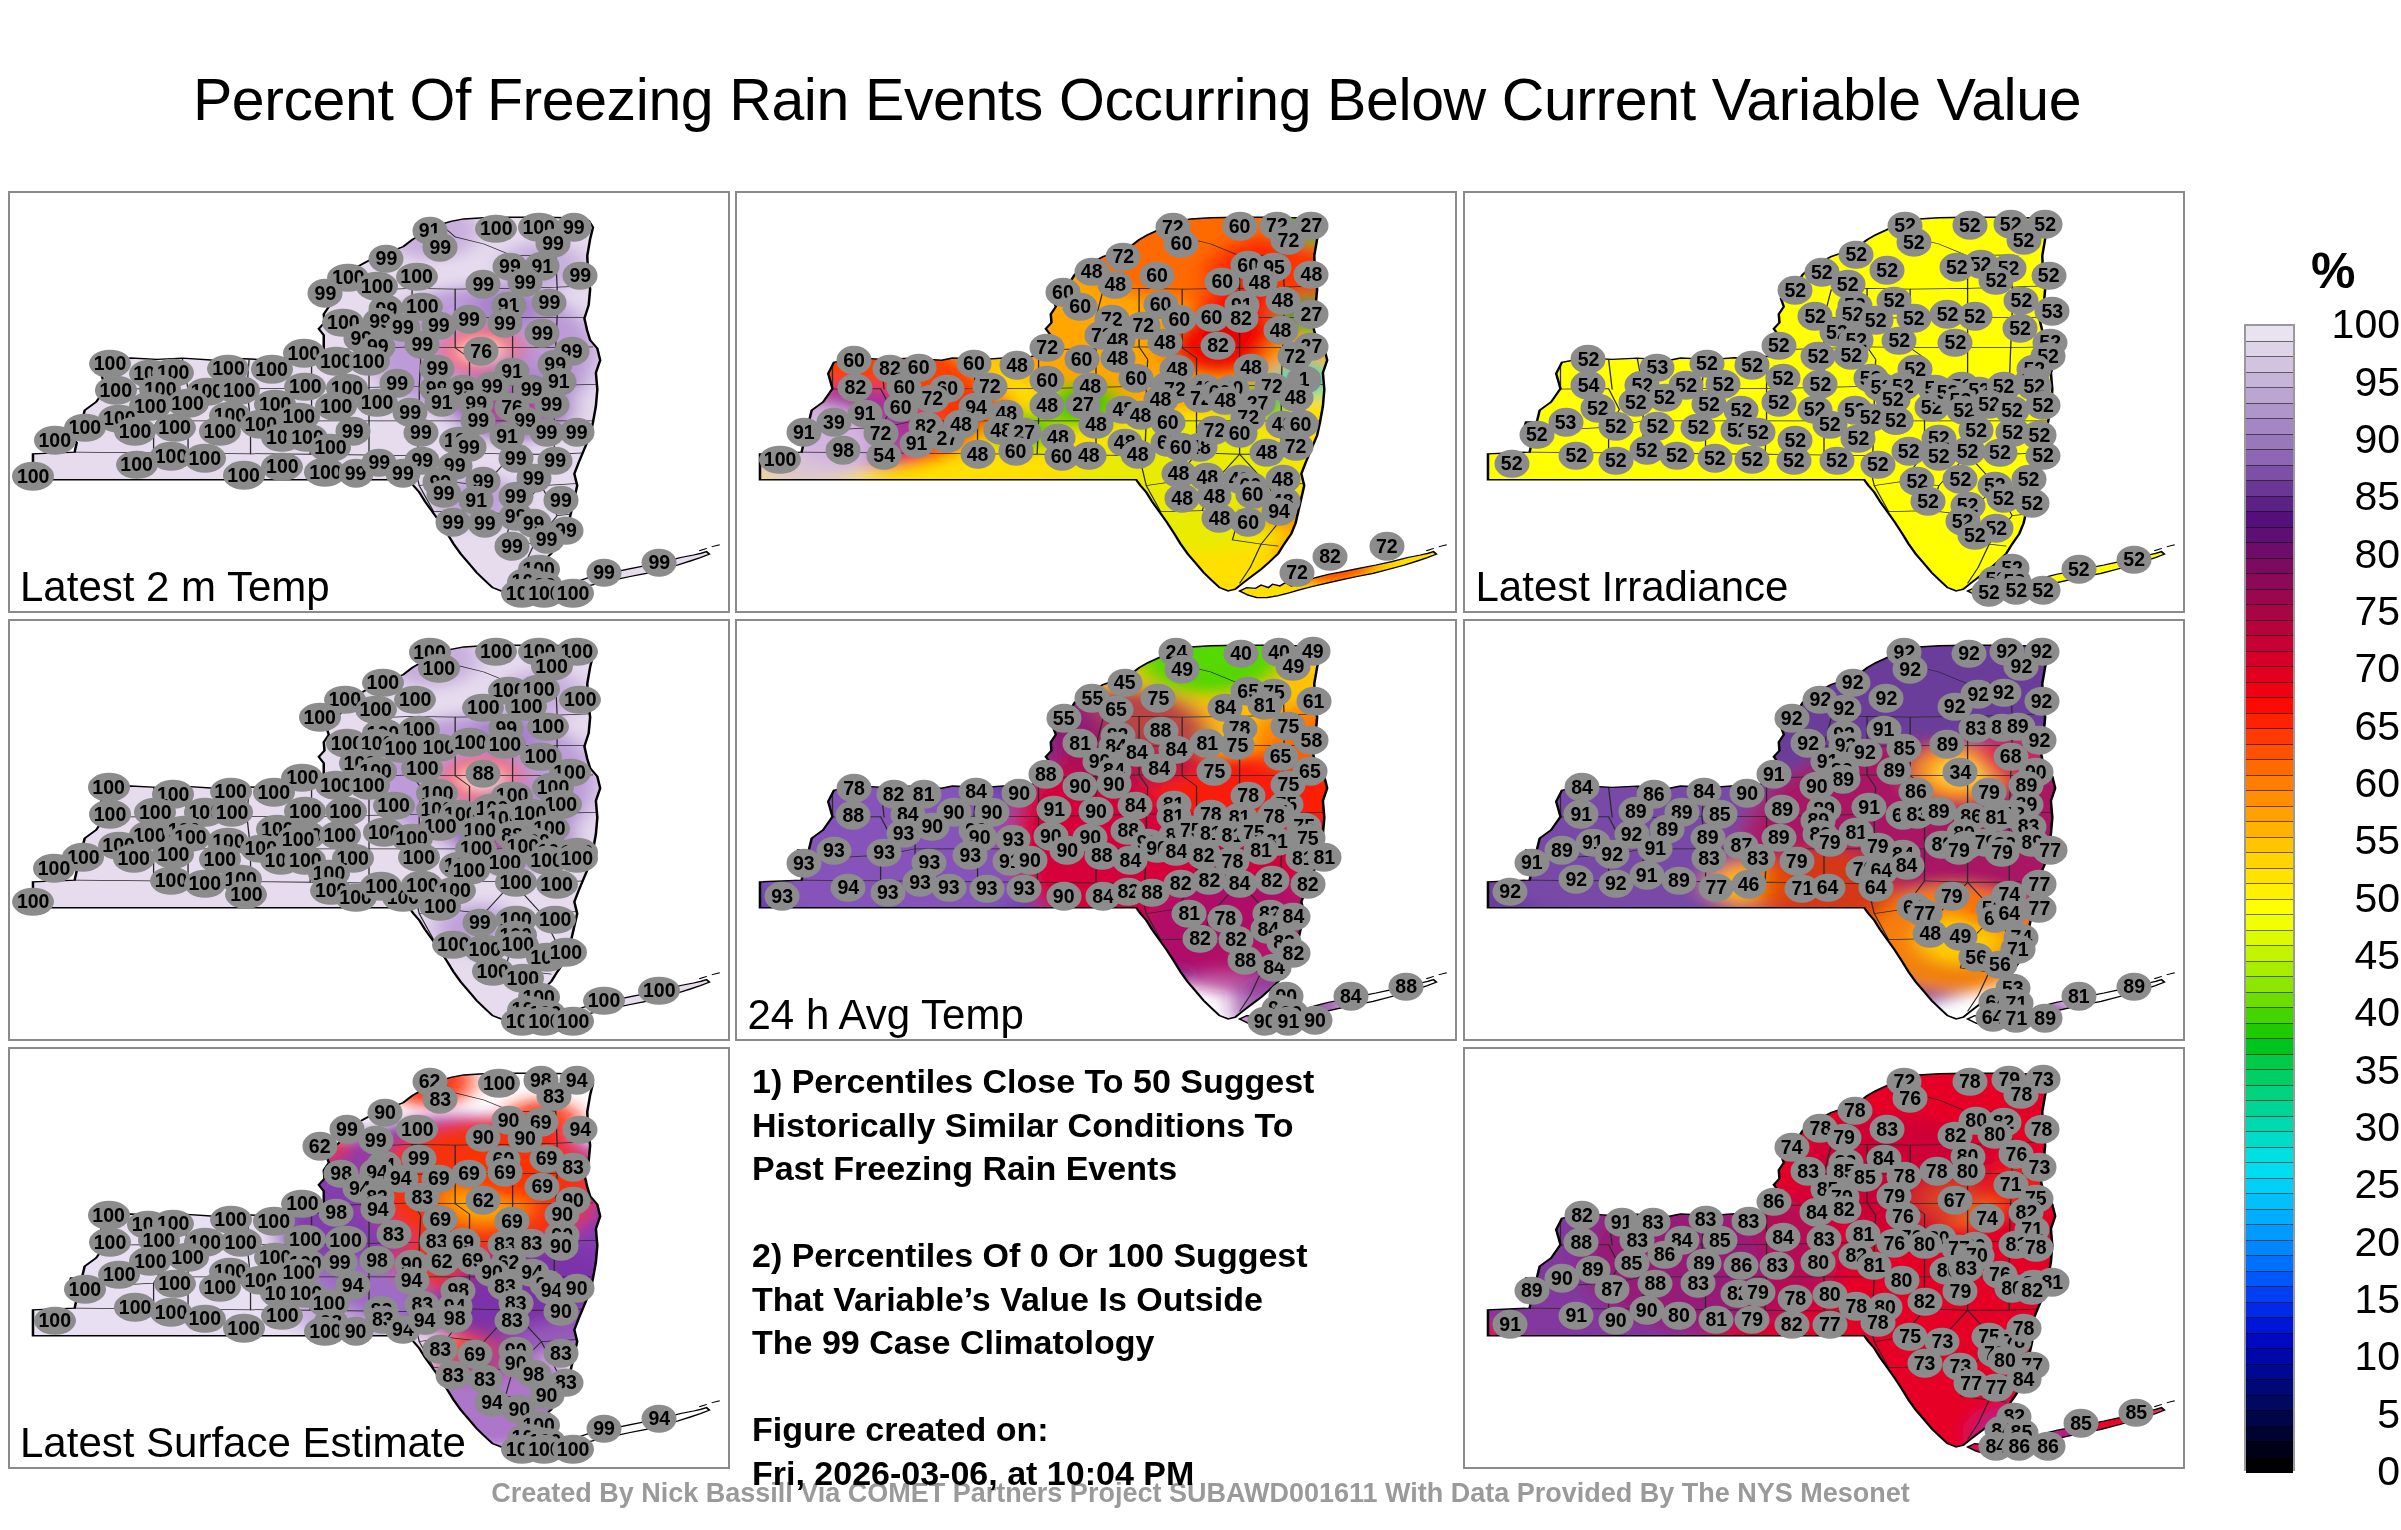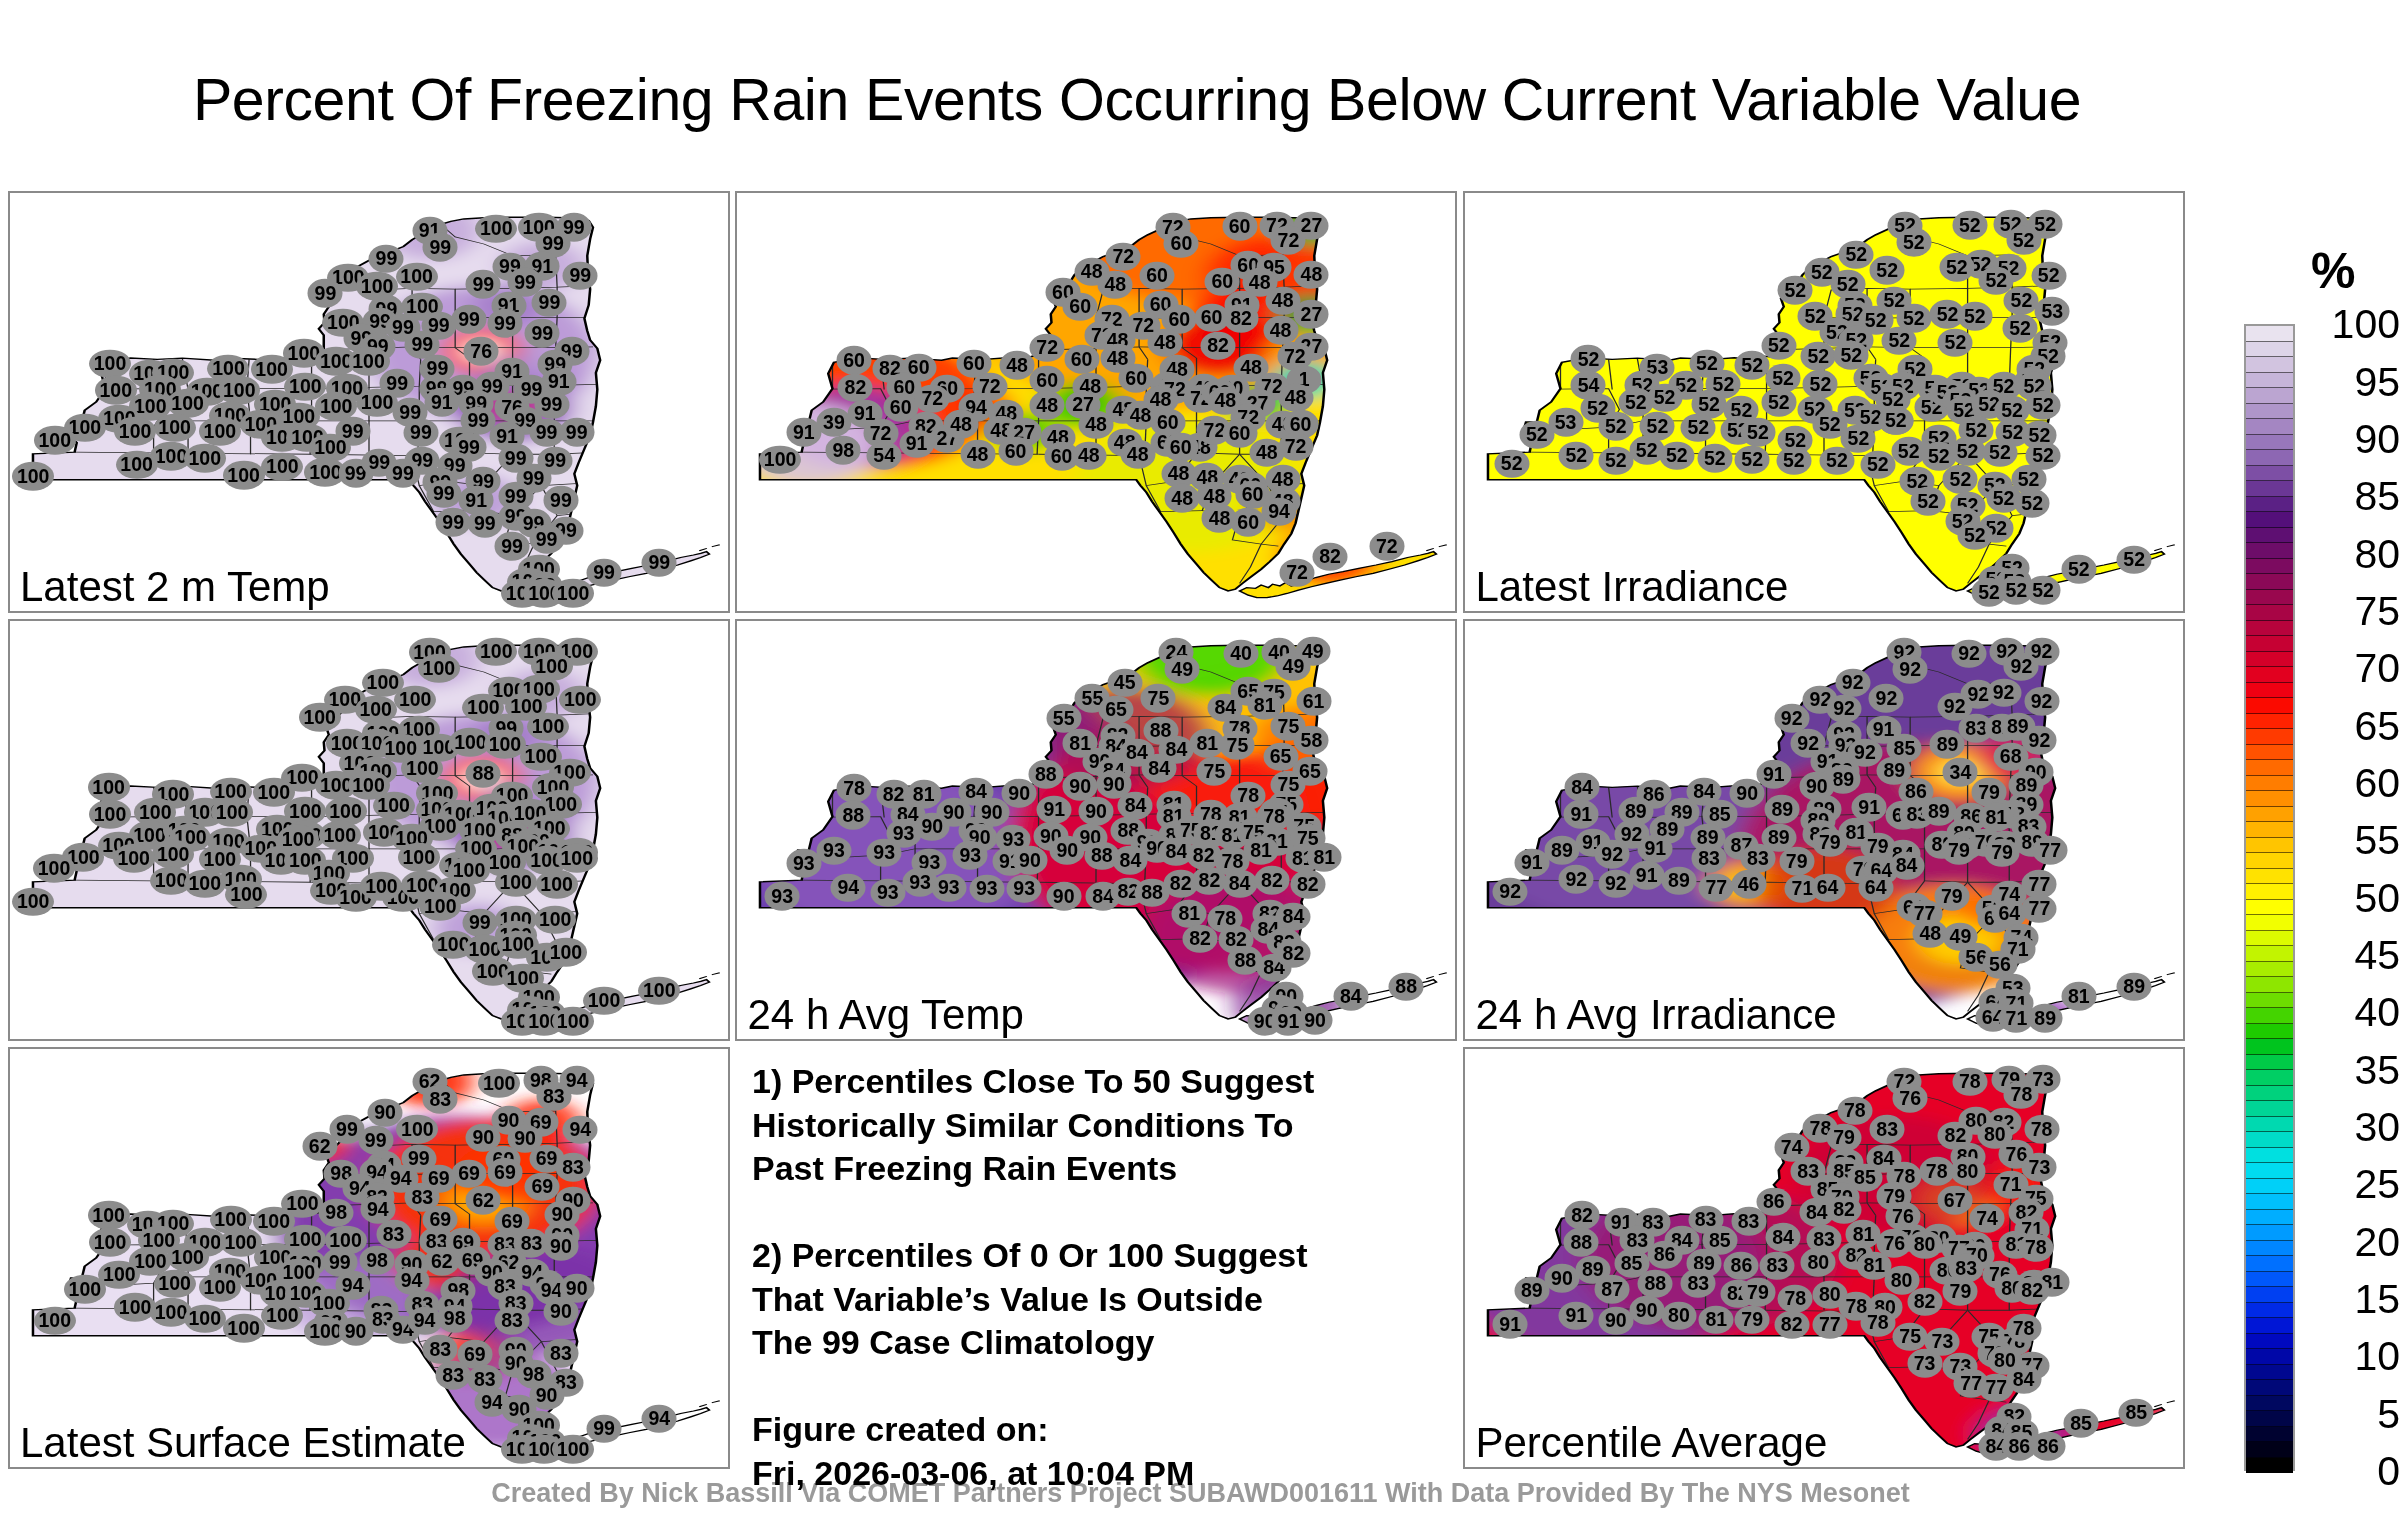--- a/index.html
+++ b/index.html
@@ -1319,21 +1319,20 @@
       <div class="stn" style="left: 71.2%; top: 80.5%;">56</div>
       <div class="stn" style="left: 74.5%; top: 82.2%;">56</div>
       <div class="stn" style="left: 76.3%; top: 87.8%;">53</div>
       <div class="stn" style="left: 74%; top: 91.2%;">64</div>
       <div class="stn" style="left: 76.8%; top: 91.5%;">71</div>
       <div class="stn" style="left: 73.5%; top: 94.8%;">64</div>
       <div class="stn" style="left: 76.8%; top: 95%;">71</div>
       <div class="stn" style="left: 80.8%; top: 95%;">89</div>
       <div class="stn" style="left: 85.5%; top: 89.8%;">81</div>
       <div class="stn" style="left: 93.2%; top: 87.5%;">89</div>
-      <div class="panel-label">24 h Avg Irradiance</div>
     </div>
     <div class="panel" style="left: 7.5px; top: 1047px; width: 722px; height: 422px;">
       <div class="mapwrap">
         <svg class="map" viewBox="0 0 1 1" preserveAspectRatio="none">
           <defs>
             <clipPath id="clip_g_latest-surface-estimate">
               <path d="M0.032,0.686 L0.032,0.624 L0.090,0.620 L0.093,0.597 L0.080,0.575 L0.085,0.548 L0.100,0.548 L0.104,0.520 L0.120,0.500 L0.133,0.468 L0.127,0.432 L0.135,0.405 L0.168,0.395 L0.205,0.398 L0.240,0.395 L0.285,0.400 L0.300,0.395 L0.345,0.398 L0.375,0.394 L0.398,0.398 L0.412,0.390 L0.430,0.392 L0.437,0.375 L0.437,0.340 L0.430,0.325 L0.438,0.310 L0.437,0.290 L0.444,0.272 L0.440,0.252 L0.450,0.238 L0.462,0.218 L0.470,0.196 L0.480,0.180 L0.495,0.166 L0.510,0.152 L0.530,0.140 L0.548,0.128 L0.560,0.112 L0.572,0.100 L0.590,0.086 L0.600,0.075 L0.614,0.068 L0.632,0.062 L0.660,0.059 L0.700,0.058 L0.745,0.058 L0.790,0.060 L0.806,0.066 L0.812,0.082 L0.808,0.110 L0.804,0.150 L0.805,0.190 L0.808,0.230 L0.806,0.268 L0.800,0.300 L0.804,0.330 L0.808,0.352 L0.818,0.372 L0.822,0.400 L0.816,0.430 L0.818,0.470 L0.816,0.510 L0.812,0.548 L0.808,0.580 L0.800,0.612 L0.792,0.645 L0.786,0.672 L0.790,0.700 L0.786,0.730 L0.782,0.760 L0.778,0.790 L0.772,0.815 L0.762,0.840 L0.754,0.862 L0.742,0.882 L0.730,0.900 L0.716,0.918 L0.704,0.934 L0.694,0.948 L0.684,0.952 L0.672,0.944 L0.662,0.928 L0.650,0.908 L0.640,0.888 L0.628,0.864 L0.618,0.840 L0.608,0.812 L0.598,0.786 L0.588,0.762 L0.578,0.738 L0.570,0.716 L0.562,0.700 L0.556,0.686 Z"></path>
               <path d="M0.700,0.952 L0.710,0.944 L0.722,0.946 L0.730,0.938 L0.740,0.944 L0.746,0.936 L0.756,0.940 L0.764,0.932 L0.772,0.940 L0.782,0.936 L0.792,0.928 L0.806,0.920 L0.824,0.912 L0.844,0.906 L0.866,0.898 L0.890,0.890 L0.912,0.882 L0.934,0.872 L0.952,0.866 L0.962,0.862 L0.970,0.858 L0.974,0.864 L0.962,0.872 L0.948,0.880 L0.930,0.890 L0.908,0.900 L0.886,0.910 L0.862,0.918 L0.840,0.926 L0.820,0.934 L0.800,0.942 L0.782,0.950 L0.766,0.958 L0.752,0.964 L0.738,0.968 L0.724,0.968 L0.712,0.962 Z"></path>
             </clipPath>
             <filter id="blur_g_latest-surface-estimate" x="-30%" y="-30%" width="160%" height="160%">
@@ -1750,21 +1749,20 @@
       <div class="stn" style="left: 74%; top: 81%;">77</div>
       <div class="stn" style="left: 77.8%; top: 79%;">84</div>
       <div class="stn" style="left: 76.5%; top: 88%;">82</div>
       <div class="stn" style="left: 74.8%; top: 91.2%;">84</div>
       <div class="stn" style="left: 77.5%; top: 91.8%;">85</div>
       <div class="stn" style="left: 74%; top: 95%;">84</div>
       <div class="stn" style="left: 77.2%; top: 95%;">86</div>
       <div class="stn" style="left: 81.2%; top: 95%;">86</div>
       <div class="stn" style="left: 85.8%; top: 89.5%;">85</div>
       <div class="stn" style="left: 93.5%; top: 87%;">85</div>
-      <div class="panel-label">Percentile Average</div>
     </div>
   </div>
 
 <div id="notes" style="left: 752px; top: 1060px; width: 692px;">1) Percentiles Close To 50 Suggest
 Historically Similar Conditions To
 Past Freezing Rain Events
 
 2) Percentiles Of 0 Or 100 Suggest
 That Variable’s Value Is Outside
 The 99 Case Climatology

